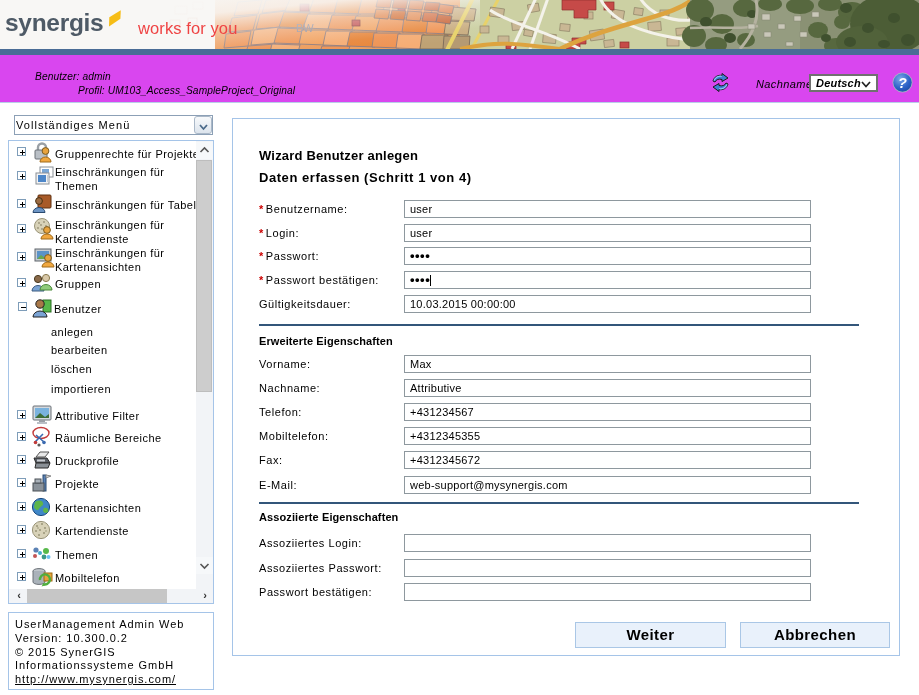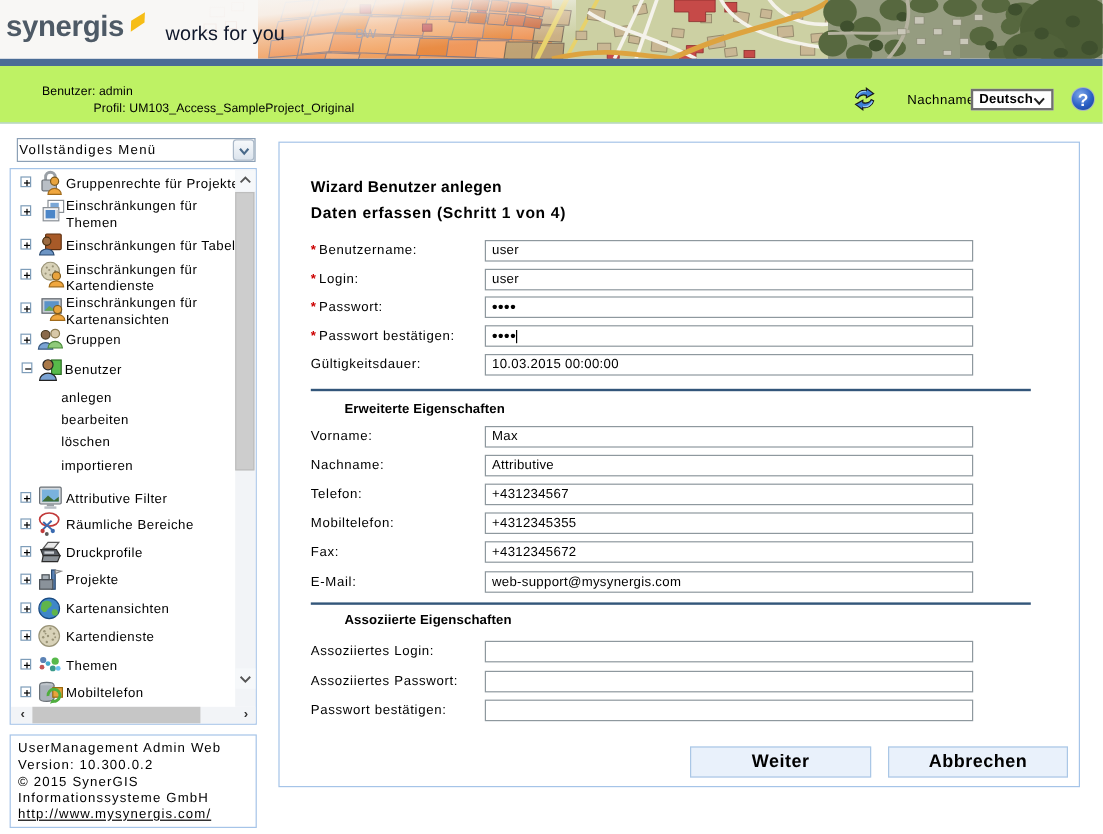--- a/index.html
+++ b/index.html
@@ -5,27 +5,27 @@
 * { margin:0; padding:0; box-sizing:border-box; }
 html,body { width:919px; height:695px; background:#fff; overflow:hidden;
   font-family:"Liberation Sans", sans-serif; }
 #root { position:relative; width:739px; height:695px; }
 .abs { position:absolute; }
 
 
 #banner { left:0; top:0; width:919px; height:49px; background:#f8f7f5; overflow:hidden; }
 #banner svg { position:absolute; left:0; top:0; }
 #logo { position:absolute; left:5px; top:9px; font-size:24.5px; color:#4e5a66; letter-spacing:-0.3px; font-weight:bold; }
-#wfy { position:absolute; left:138px; top:19px; font-size:16.5px; color:#0f172a; letter-spacing:0.1px;text-align:center; }
+#wfy { position:absolute; left:138px; top:19px; font-size:16.5px; color:#ef4444; letter-spacing:0.1px;text-align:center; }
 
 
 #darkbar { left:0; top:49px; width:919px; height:6px; background:#4a6c96; }
 
 
-#infobar { left:0; top:55px; width:919px; height:48px; z-index:5; background:#bef264; border-bottom:1px solid #b9cfe8; font-size:10.2px; color:#000; }
+#infobar { left:0; top:55px; width:919px; height:48px; z-index:5; background:#d946ef; border-bottom:1px solid #b9cfe8; font-size:10.2px; color:#000;font-style:italic; }
 #infobar .t1 { position:absolute; left:35px; top:16px; letter-spacing:0.1px;}
 #infobar .t2 { position:absolute; left:78px; top:30px; letter-spacing:0.1px;}
 #sprache { position:absolute; left:756px; top:23px; font-size:11px; letter-spacing:0.4px; }
 #langsel { position:absolute; left:809px; top:19px; width:69px; height:18px; background:#fff; border:2px solid #707070; font-size:11px; }
 #langsel .txt { position:absolute; left:5px; top:1px; font-weight:bold; letter-spacing:0.2px;}
 
 
 #menusel { left:14px; top:115px; width:199px; height:20px; background:#fff; border:1px solid #8ca0b6; font-size:11px; }
 #menusel .txt { position:absolute; left:1px; top:3px; letter-spacing:1.05px; }
 #menusel .btn { position:absolute; right:0px; top:0px; width:18px; height:18px; background:linear-gradient(#f7f9fb,#dce4ed); border:1px solid #aab8c8; border-radius:3px; text-align:center;}
@@ -55,21 +55,21 @@
 
 #panel { left:232px; top:118px; width:668px; height:538px; border:1px solid #a5c4e8; background:#fff; }
 .h1 { position:absolute; left:26px; font-size:13px; font-weight:bold; letter-spacing:0.2px; }
 .frow { position:absolute; left:26px; width:620px; height:18px; }
 .frow .lbl { position:absolute; left:0; top:3px; font-size:11px; letter-spacing:0.55px; }
 .frow .star { color:#cc0000; font-weight:bold; margin-right:2px;}
 .finput { position:absolute; left:145px; top:0; width:407px; height:18px; border:1px solid #8e989e; background:#fff; font-size:11px; padding:0 0 0 5px; letter-spacing:0.25px; line-height:16px; white-space:nowrap; overflow:hidden;}
 .finput.dots { font-weight:bold; font-size:13px; letter-spacing:0.5px; }
 .caret { display:inline-block; width:1px; height:11px; background:#000; vertical-align:-2px; margin-left:0px;}
 .hr { position:absolute; left:26px; width:600px; height:2px; background:#33567a; }
-.sech { position:absolute; left:26px; font-size:11px; font-weight:bold; letter-spacing:0.1px;margin-left:28px; }
+.sech { position:absolute; left:26px; font-size:11px; font-weight:bold; letter-spacing:0.1px; }
 .btn { position:absolute; height:26px; background:#e9f1fb; border:1px solid #aac7e6; font-size:15px; font-weight:bold; text-align:center; line-height:24px; letter-spacing:0.4px;}
 </style>
 </head>
 <body>
 <div id="root">
   <div id="banner" class="abs">
     <svg width="919" height="49" viewBox="0 0 919 49">
       <defs>
         <linearGradient id="fade" x1="0" y1="0" x2="0.72" y2="1">
           <stop offset="0" stop-color="#f8f7f5" stop-opacity="1"></stop>

